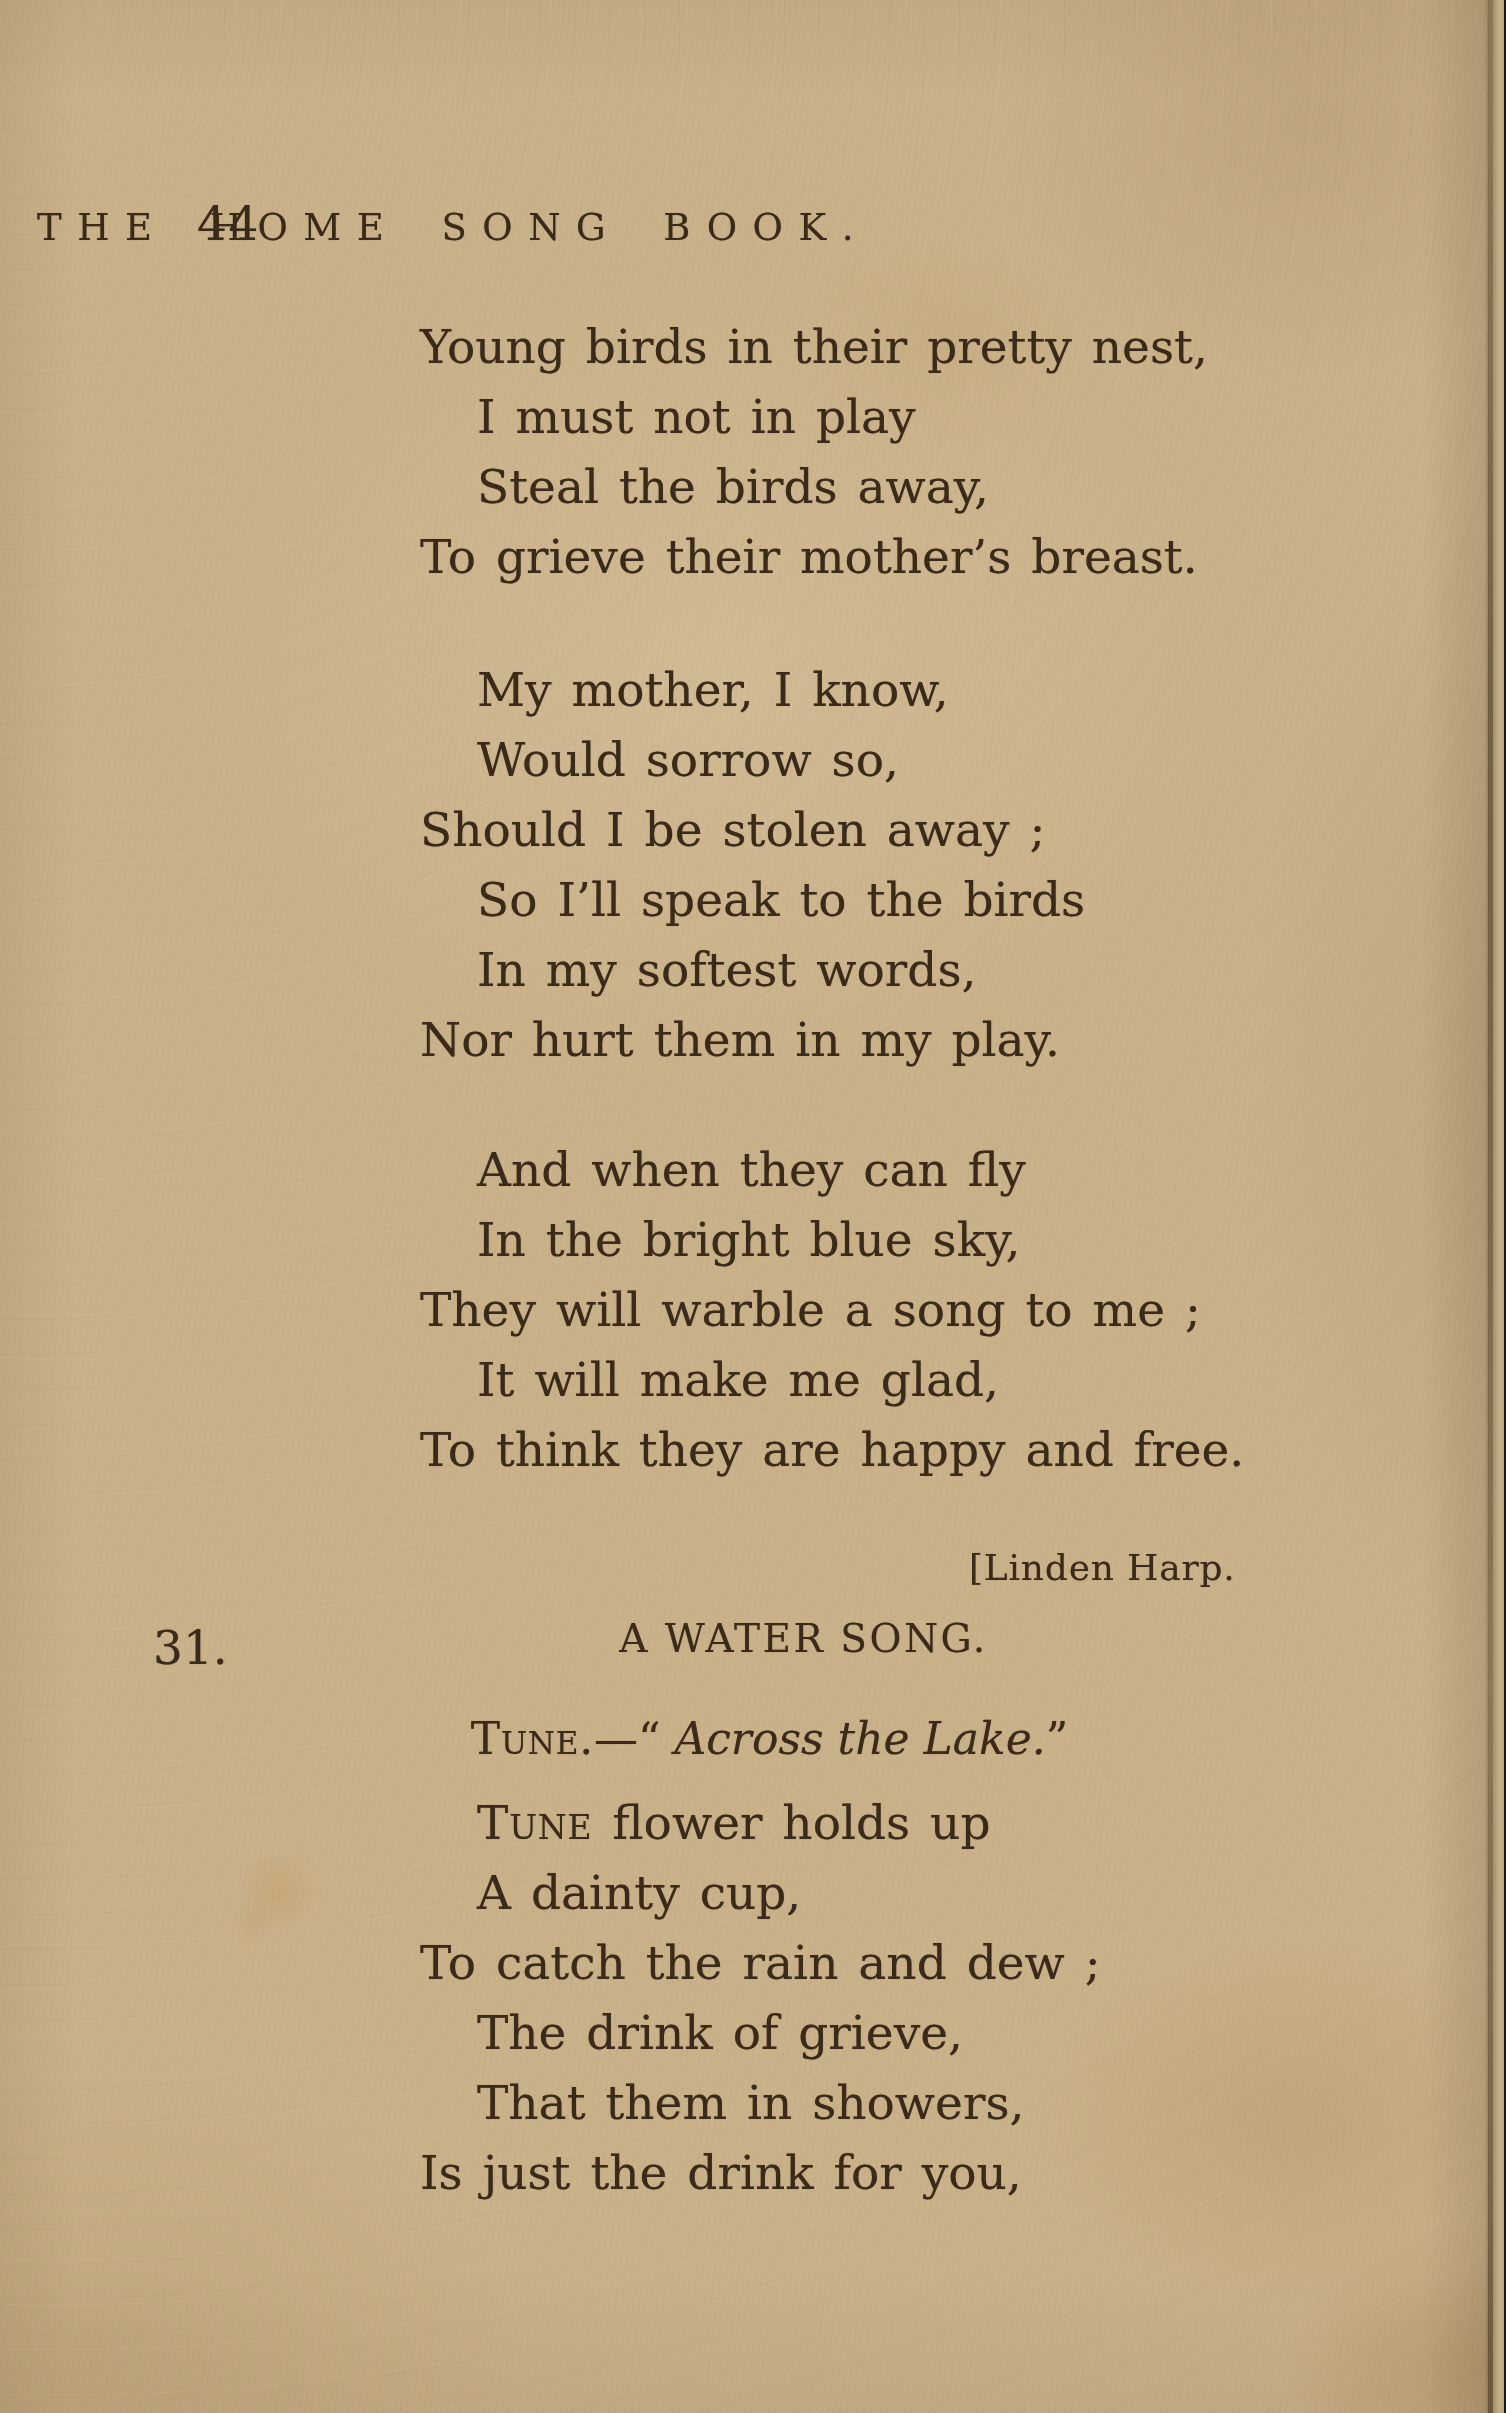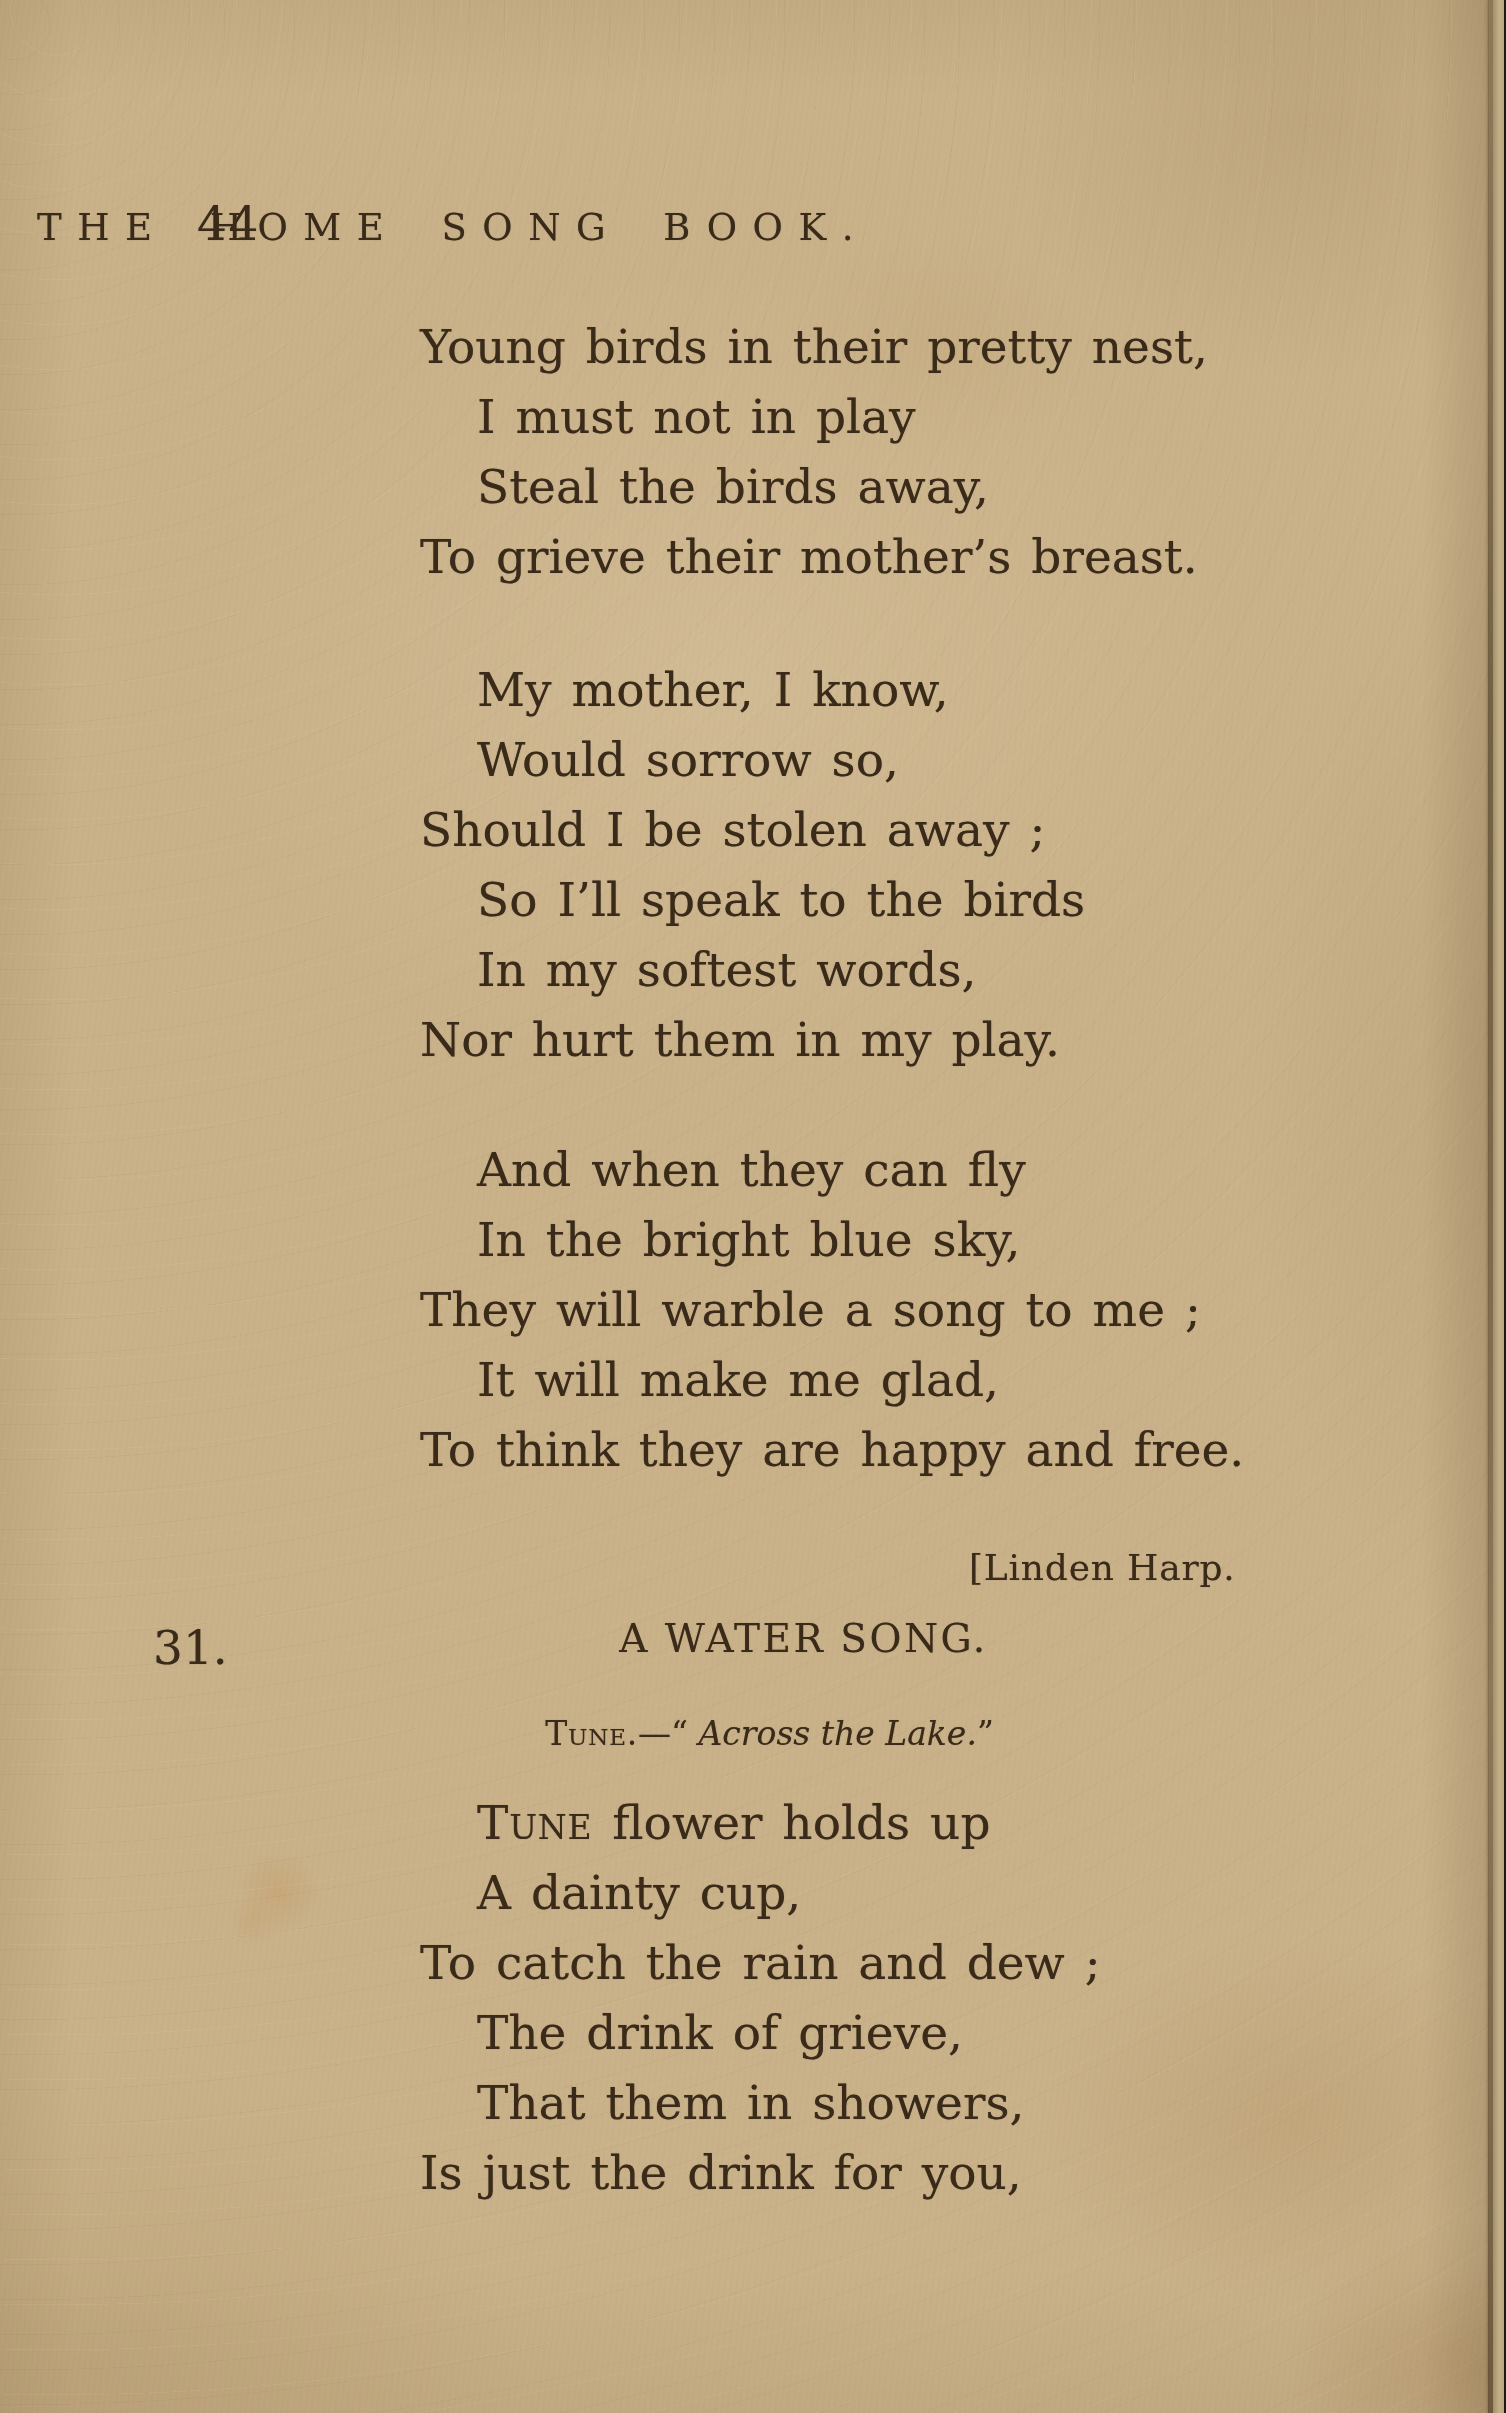--- a/index.html
+++ b/index.html
@@ -68,21 +68,21 @@
     font-size:47px;line-height:1;
   }
   .song-title{
     position:absolute;left:103px;right:0;top:1619px;
     text-align:center;
     font-size:39px;line-height:1;letter-spacing:2.5px;
   }
   .tune-line{
     position:absolute;left:35px;right:0;top:1717px;
     text-align:center;
-    font-size:33px;line-height:1;
+    font-size:44px;line-height:1;
   }
   .sc{font-variant:small-caps;letter-spacing:0.8px;}
   .it{font-style:italic;}
 
   
   .edge-shadow{
     position:absolute;top:0;bottom:0;left:1422px;width:67px;
     background:linear-gradient(90deg, rgba(105,85,55,0), rgba(105,85,55,.22));
     pointer-events:none;
   }

